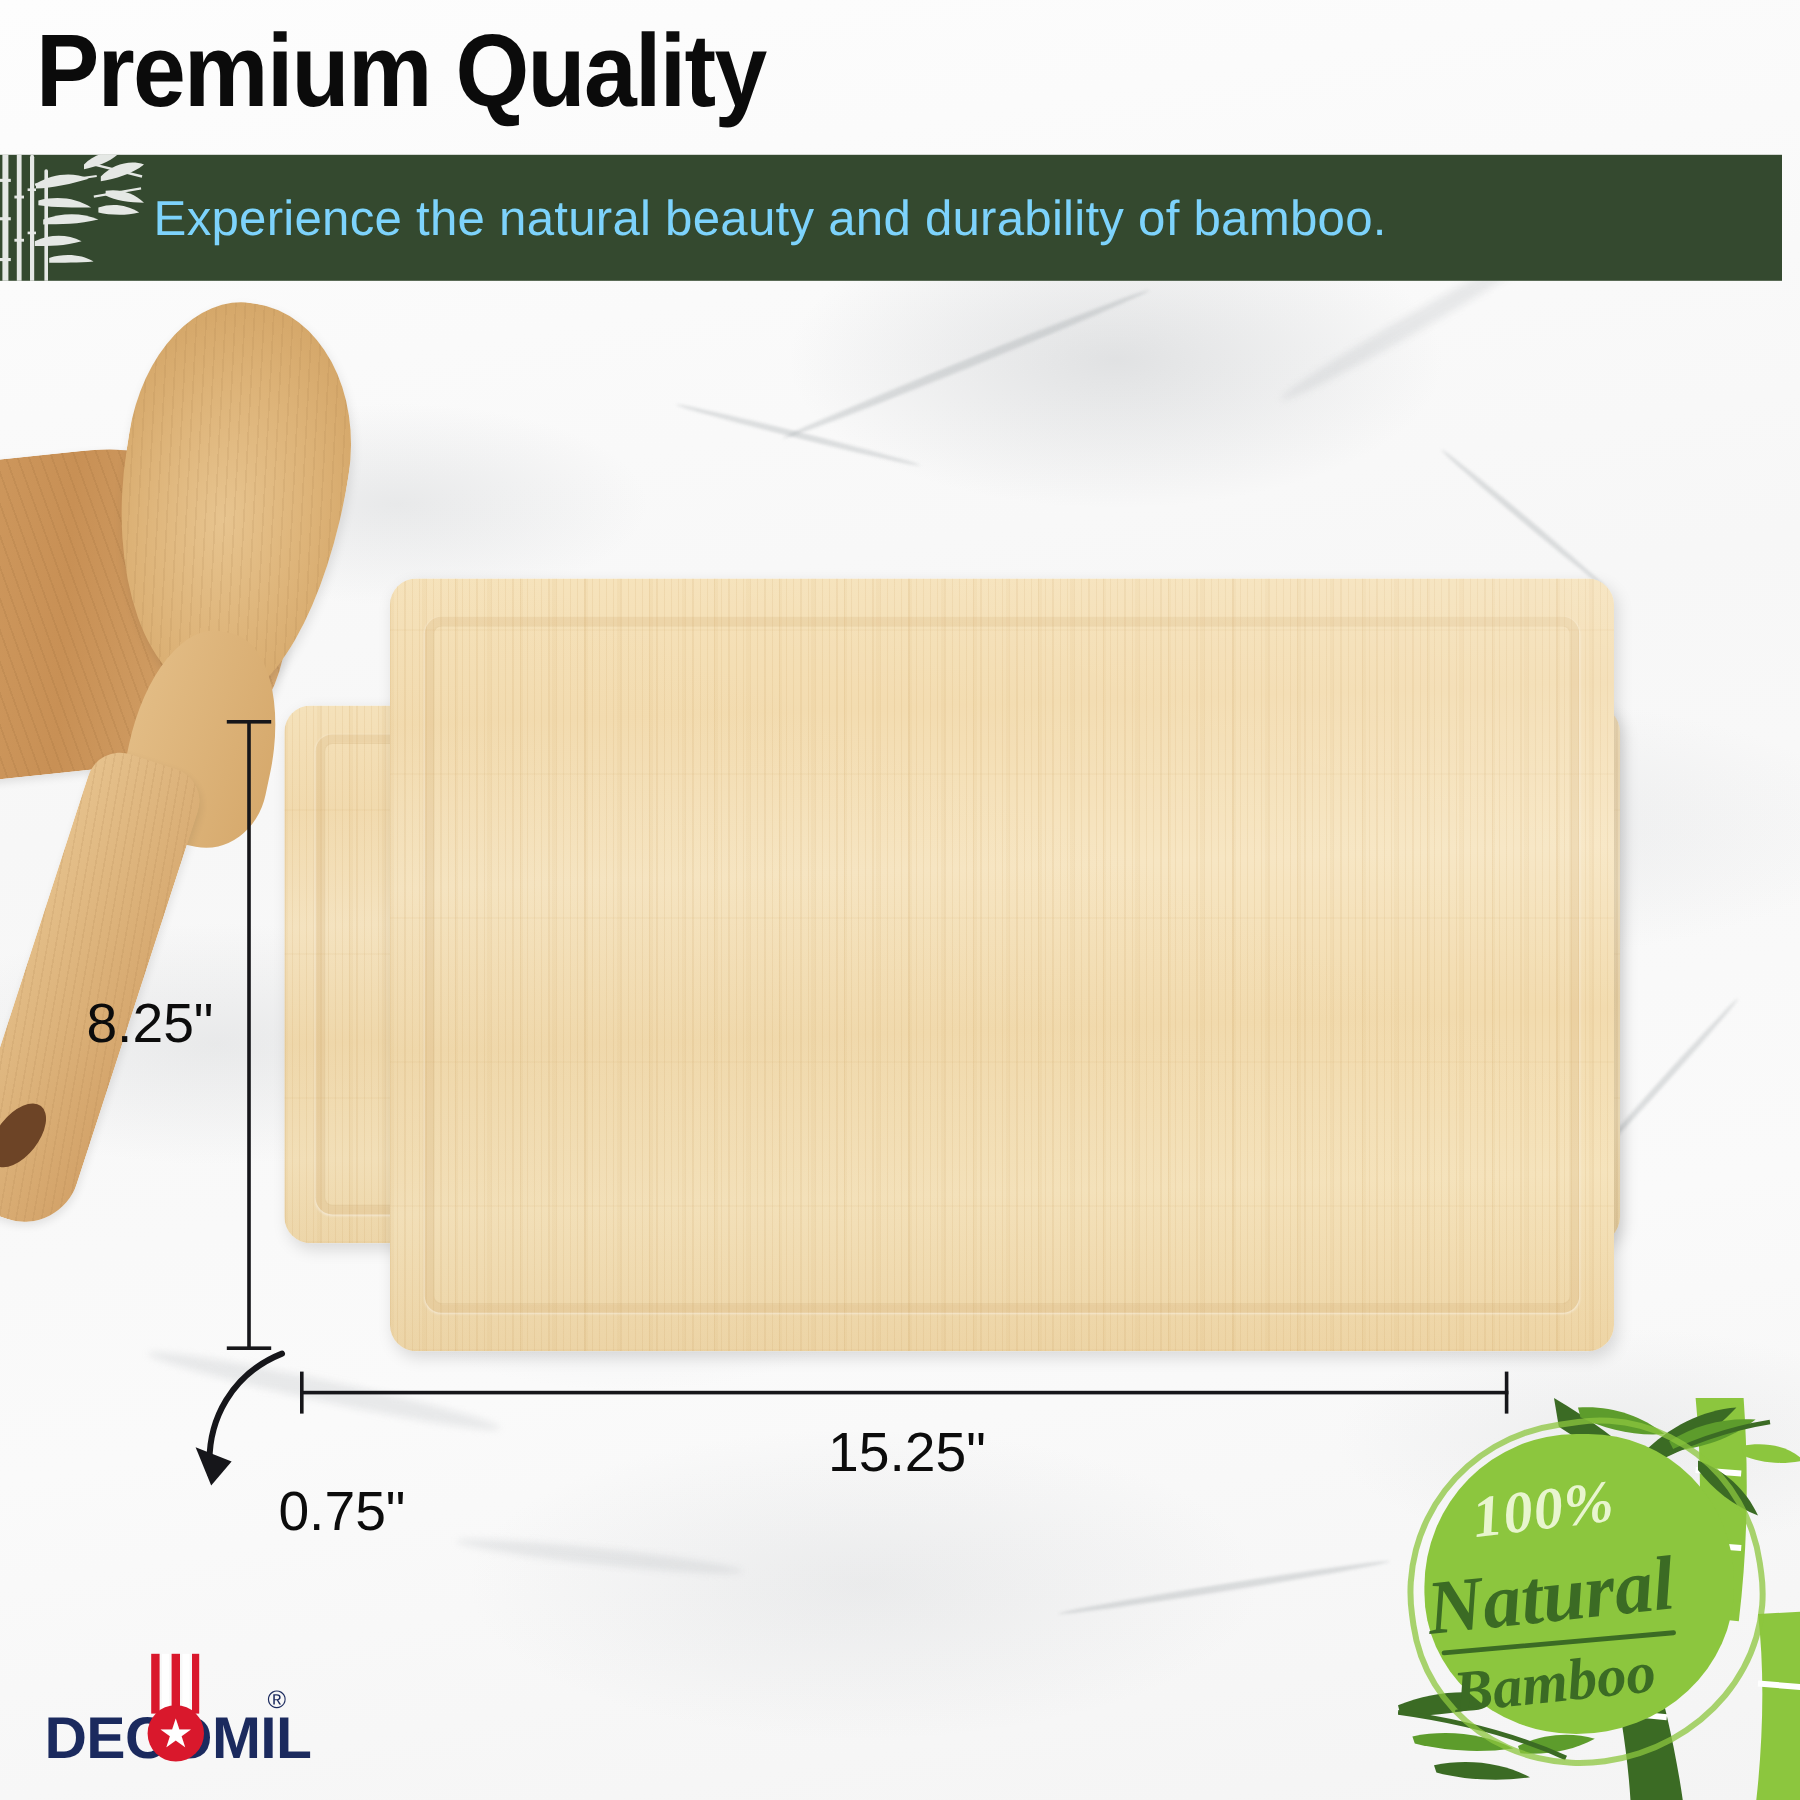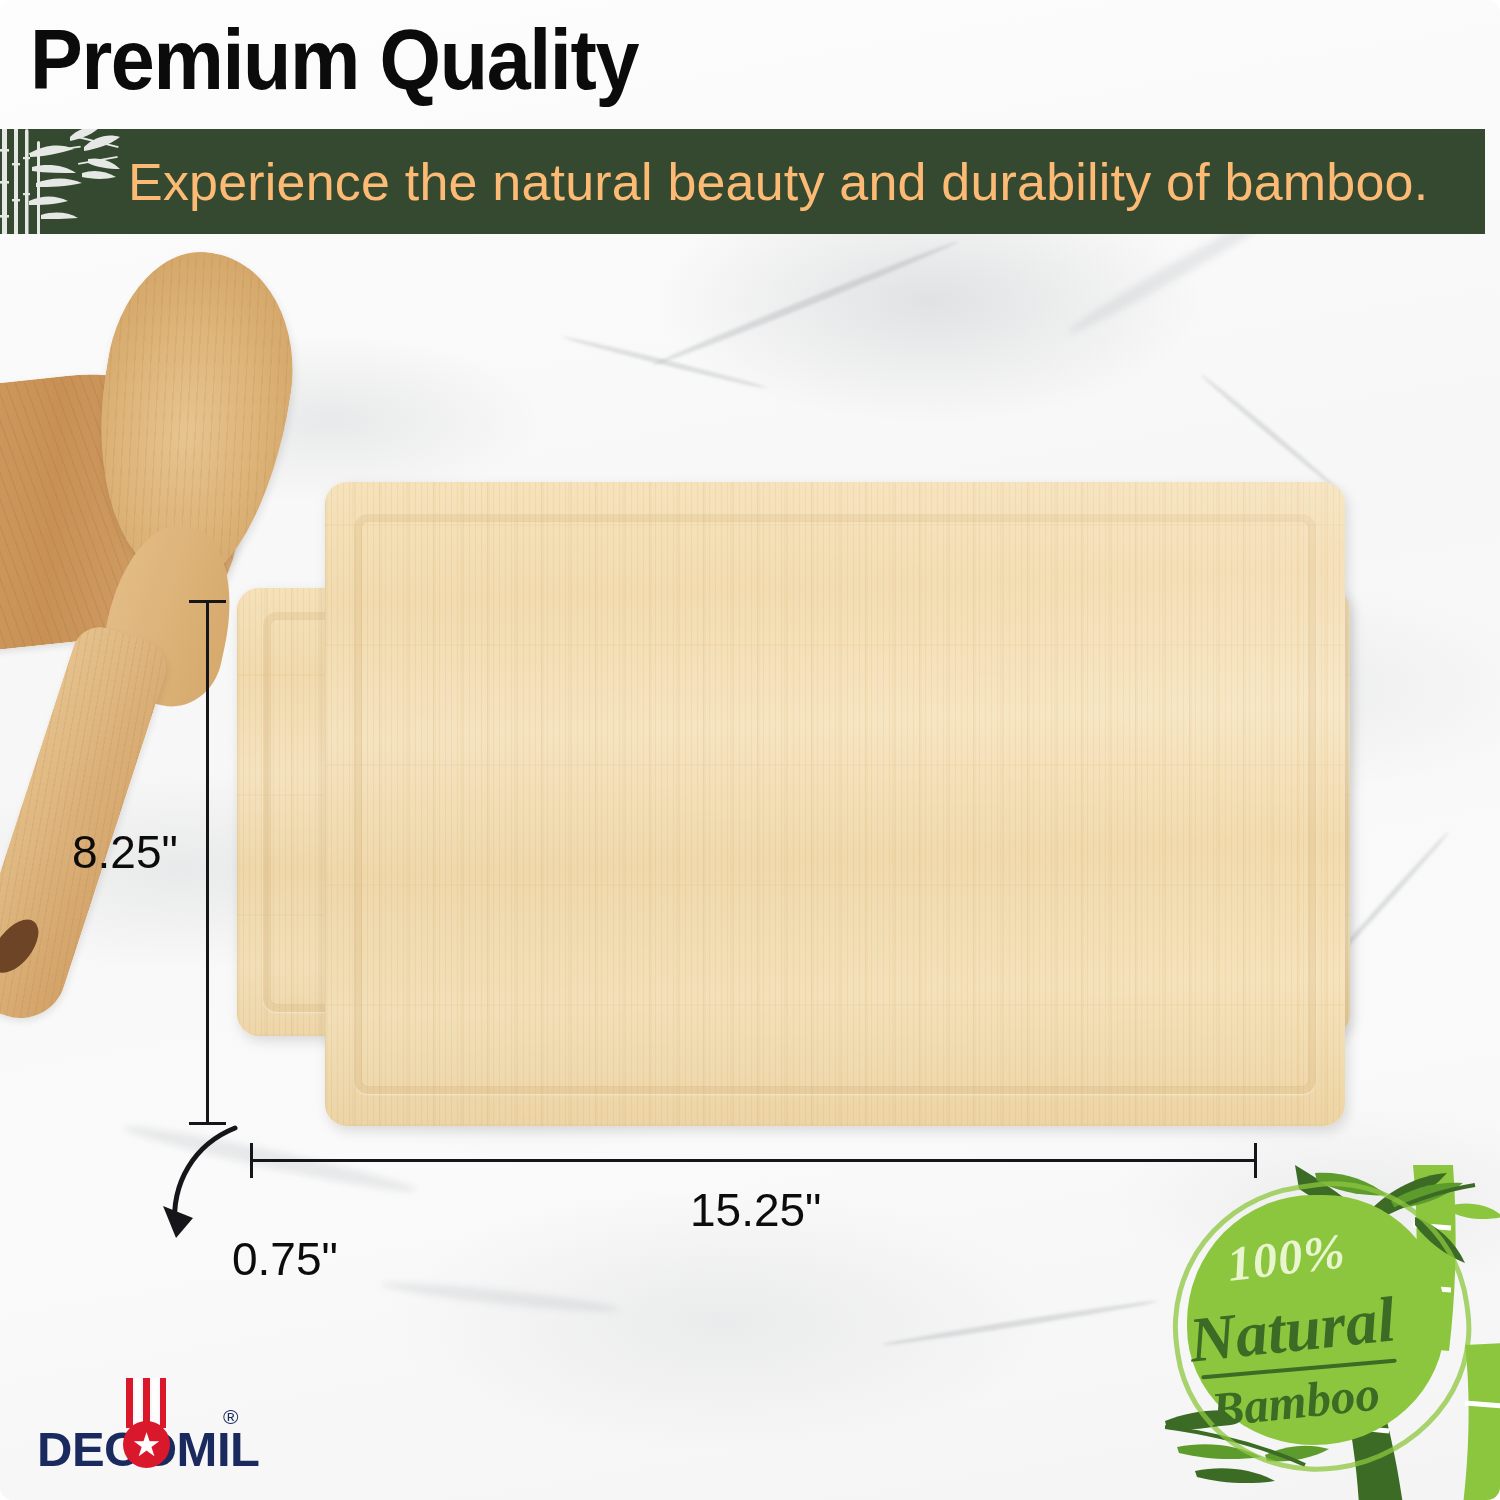--- a/index.html
+++ b/index.html
@@ -2,21 +2,21 @@
 <html><head>
 <meta charset="utf-8">
 <title>Premium Quality Bamboo Cutting Board</title>
 <style>
   html,body{margin:0;padding:0;}
   body{
     width:1500px;height:1500px;overflow:hidden;
     font-family:"Liberation Sans","DejaVu Sans",sans-serif;
     background:#ffffff;
   }
-  .stage{position:relative;width:1500px;height:1500px;overflow:hidden;background:#fbfbfa;border-radius:13px;}
+  .stage{position:relative;width:1500px;height:1500px;overflow:hidden;background:#fbfbfa;}
 
   
   .marble{
     position:absolute;inset:0;
     background:
       radial-gradient(ellipse 420px 190px at 62% 20%, rgba(168,172,176,.30) 0%, rgba(168,172,176,0) 65%),
       radial-gradient(ellipse 300px 120px at 22% 28%, rgba(172,176,180,.22) 0%, rgba(172,176,180,0) 70%),
       radial-gradient(ellipse 520px 160px at 80% 46%, rgba(175,179,183,.20) 0%, rgba(175,179,183,0) 70%),
       radial-gradient(ellipse 360px 140px at 12% 58%, rgba(170,174,178,.20) 0%, rgba(170,174,178,0) 72%),
       radial-gradient(ellipse 460px 180px at 48% 88%, rgba(174,178,182,.18) 0%, rgba(174,178,182,0) 72%),
@@ -37,21 +37,21 @@
     white-space:nowrap;
   }
 
   
   .banner{
     position:absolute;left:0;top:129px;width:1485px;height:105px;
     background:#34492f;overflow:hidden;
   }
   .banner-text{
     position:absolute;left:128px;top:50%;transform:translateY(-50%);
-    color:#fdba74;font-size:52px;font-weight:400;letter-spacing:.2px;
+    color:#7dd3fc;font-size:41px;font-weight:400;letter-spacing:.2px;
     white-space:nowrap;
   }
   .banner-bamboo{position:absolute;left:-4px;top:-6px;width:180px;height:118px;opacity:.95;}
 
   
   .spatula{
     position:absolute;left:-92px;top:376px;width:330px;height:265px;
     background:
       repeating-linear-gradient(76deg, rgba(150,105,55,.16) 0px, rgba(150,105,55,.16) 1.5px, rgba(0,0,0,0) 1.5px, rgba(0,0,0,0) 9px),
       linear-gradient(100deg,#d4a066 0%,#c89055 45%,#d9ab73 100%);

